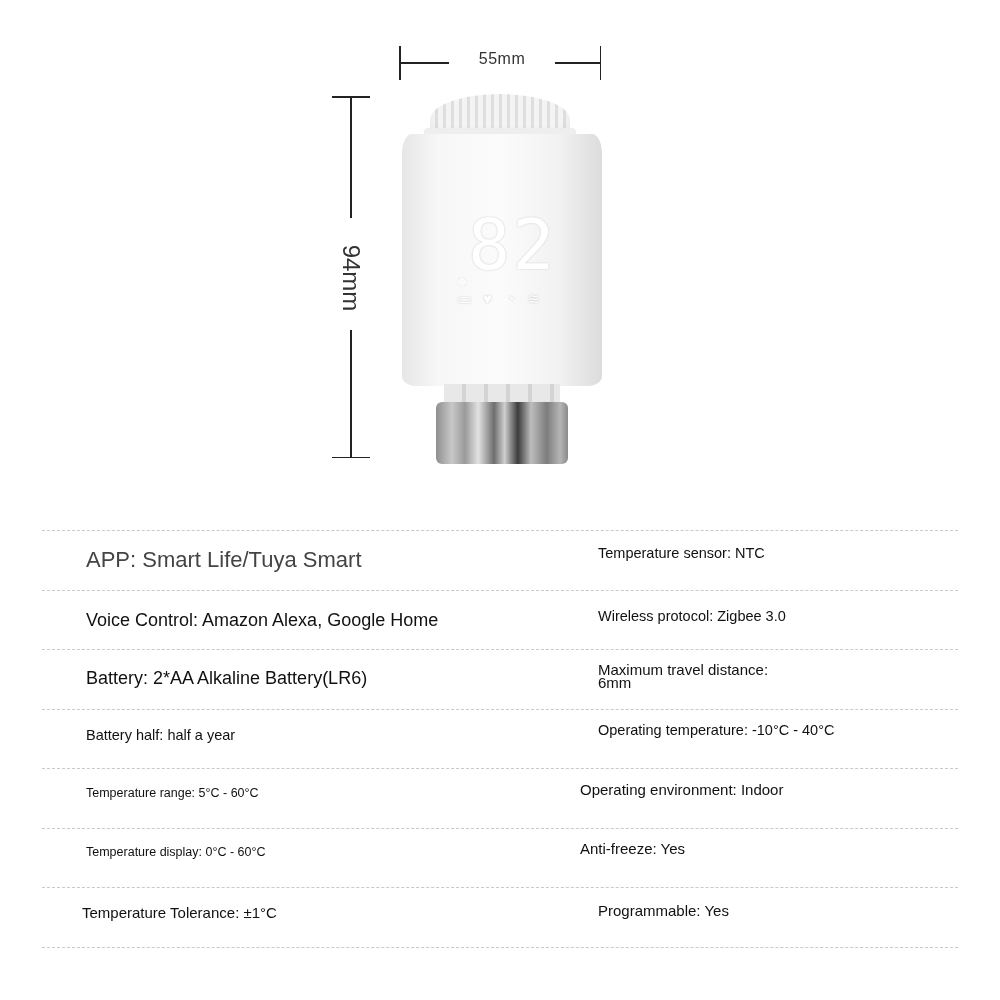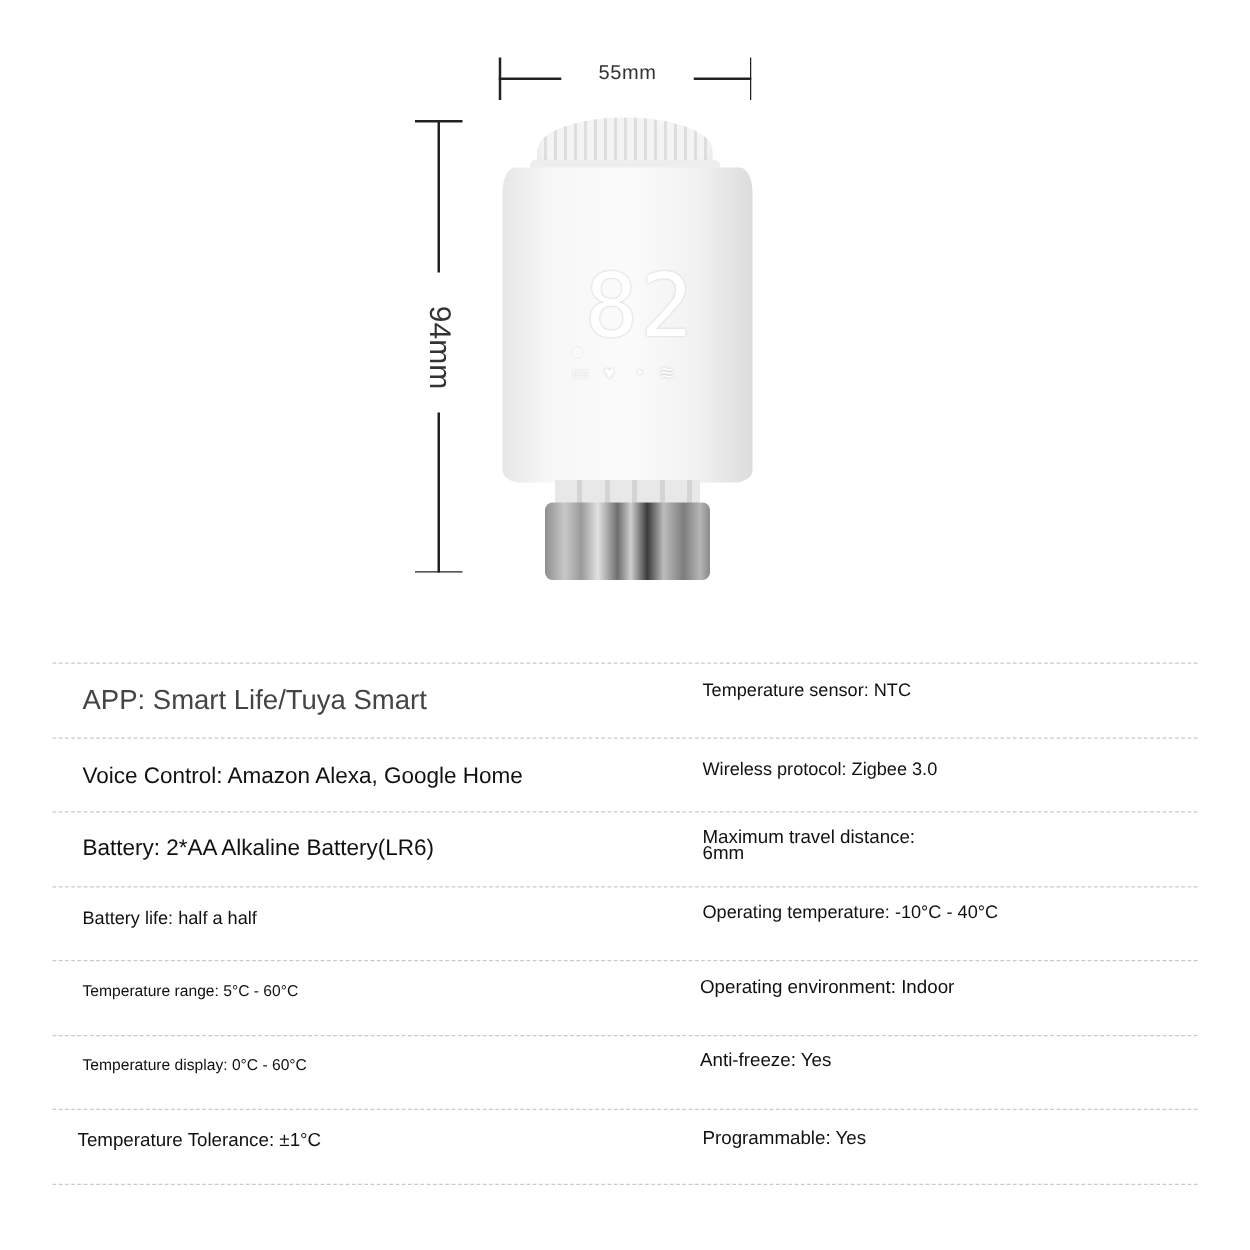--- a/index.html
+++ b/index.html
@@ -46,23 +46,23 @@
     .neck { position: absolute; left: 46px; top: 290px; width: 116px; height: 22px;
             background: repeating-linear-gradient(90deg, #e8e8e8 0 18px, #d4d4d4 18px 22px); }
     .nut { position: absolute; left: 38px; top: 308px; width: 132px; height: 62px; border-radius: 6px;
            background: linear-gradient(90deg, #8f8f8f 0%, #c8c8c8 12%, #9a9a9a 22%, #e2e2e2 32%, #6e6e6e 44%,
                         #cfcfcf 52%, #3c3c3c 62%, #bdbdbd 72%, #7d7d7d 84%, #b5b5b5 94%, #8a8a8a 100%); }
 
     
     .spec { position: absolute; left: 42px; top: 530px; width: 916px; }
     .row { position: relative; height: 58.5px; border-top: 1px dashed #c9c9c9; }
     .row:last-child { border-bottom: 1px dashed #c9c9c9; }
-    .cell { position: absolute; white-space: nowrap; color: #111; }
+    .cell { position: absolute; white-space: nowrap; color: #111; margin-left: 20px; }
     .cell.left { left: 24px; }
-    .cell.right { left: 520px; }
+    .cell.right { left: 536px; }
     .xl { font-size: 18px; }
     .md { font-size: 14.5px; }
     .sm { font-size: 12.5px; }
     .xs { font-size: 15px; }
     .app { color: #444; font-size: 22px; }
     .two-line { line-height: 13px; }
   </style>
 </head>
 <body>
 
@@ -111,21 +111,21 @@
     <div class="cell right md" style="top:17px">Wireless protocol: Zigbee 3.0</div>
   </div>
   <div class="row">
     <div class="cell left xl" style="top:18px">Battery: 2*AA Alkaline Battery(LR6)</div>
     <div class="cell right xs two-line" style="top:13px">
       <div>Maximum travel distance:</div>
       <div>6mm</div>
     </div>
   </div>
   <div class="row">
-    <div class="cell left md" style="top:17px">Battery life: half a half</div>
+    <div class="cell left md" style="top:17px">Battery half: half a year</div>
     <div class="cell right md" style="top:12px">Operating temperature: -10°C - 40°C</div>
   </div>
   <div class="row">
     <div class="cell left sm" style="top:17px">Temperature range: 5°C - 60°C</div>
     <div class="cell right xs" style="top:12px; left:518px">Operating environment: Indoor</div>
   </div>
   <div class="row">
     <div class="cell left sm" style="top:16px">Temperature display: 0°C - 60°C</div>
     <div class="cell right xs" style="top:11px; left:518px">Anti-freeze: Yes</div>
   </div>

